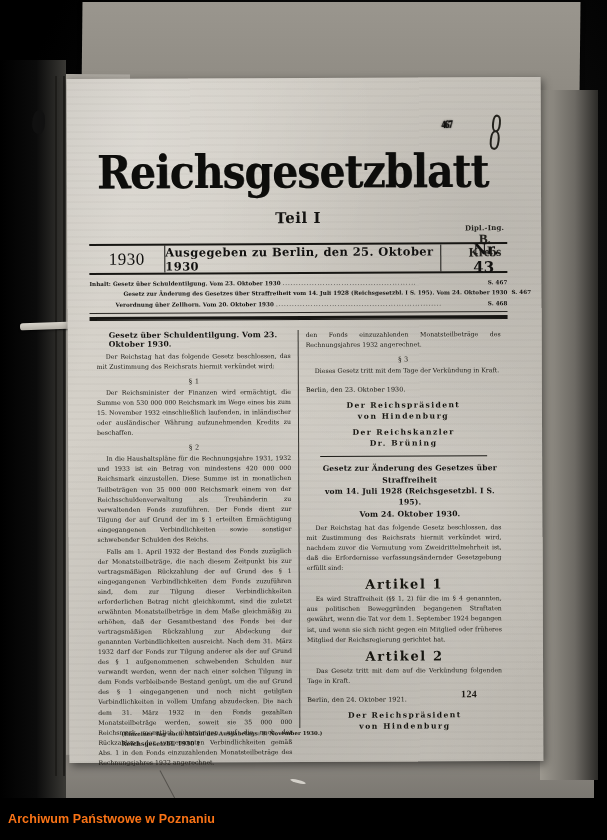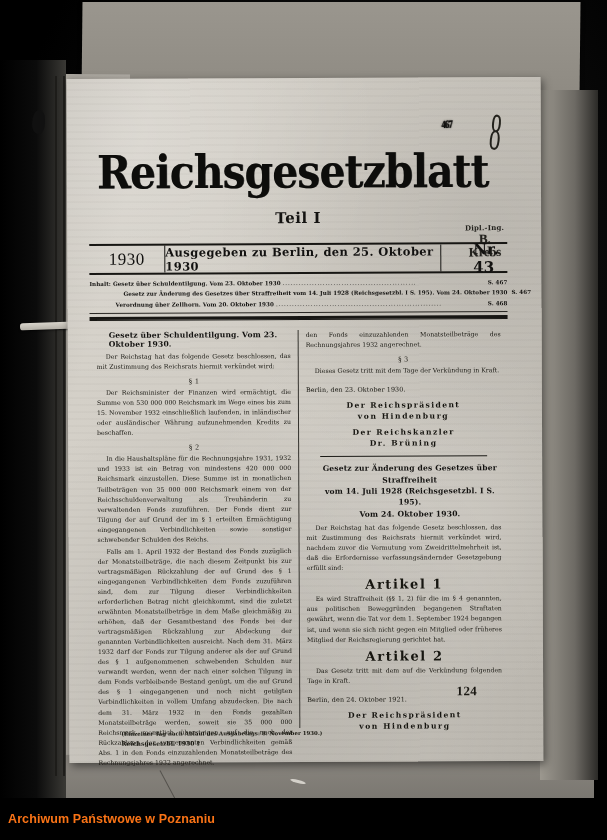--- a/index.html
+++ b/index.html
@@ -404,21 +404,21 @@
     font-size: 6px;
     color: #17160f;
     margin-top: 3px;
     letter-spacing: .1px;
   }
   .footer-page-no {
     position: absolute;
     right: 32px; bottom: 50px;
     font-family: "Liberation Serif", serif;
     font-weight: 700;
-    font-size: 13px;
+    font-size: 10px;
     color: #1a1813;
     letter-spacing: .4px;
     z-index: 5;
     padding-left: 29px;
   }
 
   
   .scribble {
     position: absolute;
     border-bottom: 1px solid rgba(40,38,34,.5);

